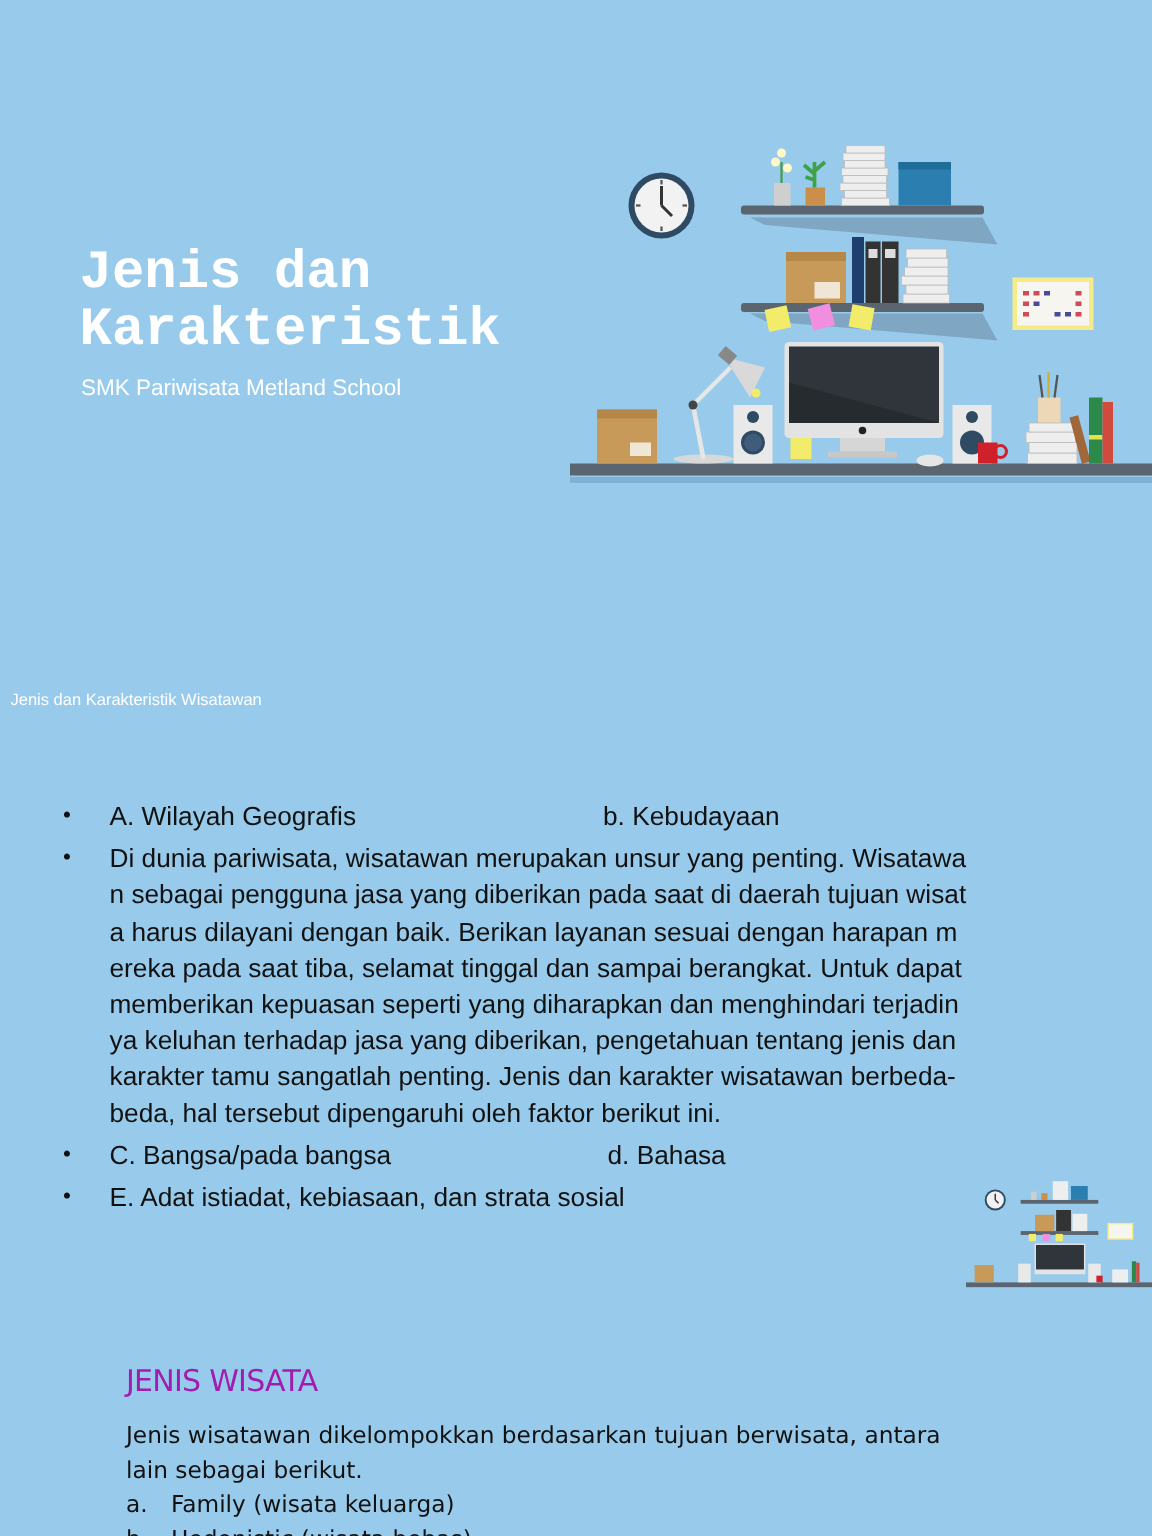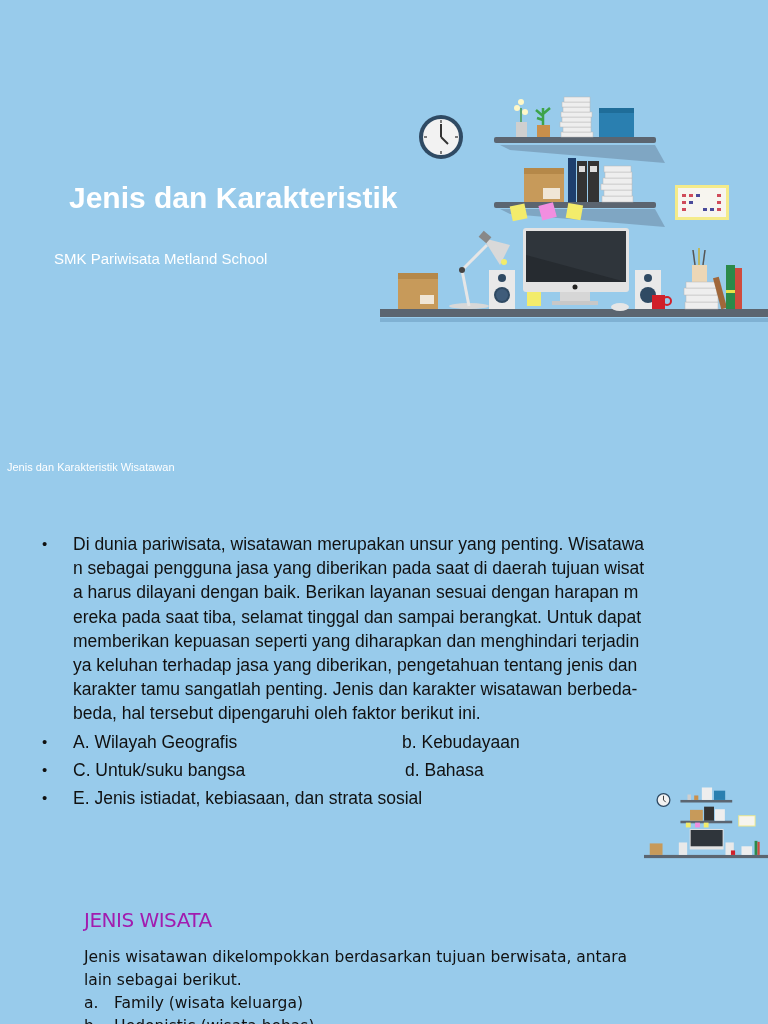--- a/index.html
+++ b/index.html
@@ -9,22 +9,22 @@
       position: relative;
       font-family: "Liberation Sans", sans-serif;
     }
     .slide { position: absolute; left: 0; width: 768px; }
     #slide1 { top: 0; height: 420px; }
     #slide2 { top: 420px; height: 470px; }
     #slide3 { top: 890px; height: 134px; }
 
     .title {
       position: absolute; left: 53px; top: 163px;
-      color: #ffffff; font-weight: bold; font-size: 30px; line-height: 38px;
-      width: 400px; margin: 16px;
+      color: #ffffff; font-weight: bold; font-size: 36px; line-height: 38px;
+      width: 400px; margin: 0; font-family: Liberation Mono, monospace;
     }
     .subtitle {
       position: absolute; left: 54px; top: 250px;
       color: #ffffff; font-weight: normal; font-size: 15px;
     }
     .footer-title {
       position: absolute; left: 7px; top: 41px;
       color: #ffffff; font-size: 11px;
     }
     .bullets {
@@ -215,39 +215,39 @@
       <rect x="355" y="178" width="7" height="41" fill="#d04b3e"></rect>
     </g>
   </svg>
 </section>
 
 <section id="slide2" class="slide">
   <div class="footer-title">Jenis dan Karakteristik Wisatawan</div>
 
   <ul class="bullets">
     <li>
+      <span>A. Wilayah Geografis</span>
+      <span class="col2" style="left:360px;">b. Kebudayaan</span>
+    </li>
+    <li>
       <span>Di dunia pariwisata, wisatawan merupakan unsur yang penting. Wisatawa</span><br>
       <span>n sebagai pengguna jasa yang diberikan pada saat di daerah tujuan wisat</span><br>
       <span>a harus dilayani dengan baik. Berikan layanan sesuai dengan harapan m</span><br>
       <span>ereka pada saat tiba, selamat tinggal dan sampai berangkat. Untuk dapat</span><br>
       <span>memberikan kepuasan seperti yang diharapkan dan menghindari terjadin</span><br>
       <span>ya keluhan terhadap jasa yang diberikan, pengetahuan tentang jenis dan</span><br>
       <span>karakter tamu sangatlah penting. Jenis dan karakter wisatawan berbeda-</span><br>
       <span>beda, hal tersebut dipengaruhi oleh faktor berikut ini.</span>
     </li>
     <li>
-      <span>A. Wilayah Geografis</span>
-      <span class="col2" style="left:360px;">b. Kebudayaan</span>
-    </li>
-    <li>
-      <span>C. Untuk/suku bangsa</span>
+      <span>C. Bangsa/pada bangsa</span>
       <span class="col2" style="left:363px;">d. Bahasa</span>
     </li>
     <li>
-      <span>E. Jenis istiadat, kebiasaan, dan strata sosial</span>
+      <span>E. Adat istiadat, kebiasaan, dan strata sosial</span>
     </li>
   </ul>
 
   <svg class="ill" style="left:644px; top:362px;" width="124" height="80" viewBox="0 0 388 232">
     <circle cx="61" cy="47" r="22" fill="#2f4a63"></circle>
     <circle cx="61" cy="47" r="18" fill="#f2f2f2"></circle>
     <line x1="61" y1="47" x2="61" y2="34" stroke="#333" stroke-width="3"></line>
     <line x1="61" y1="47" x2="68" y2="54" stroke="#333" stroke-width="3"></line>
     <rect x="114" y="47" width="162" height="8" fill="#5b6570"></rect>
     <rect x="136" y="30" width="11" height="17" fill="#cfcfcf"></rect>

